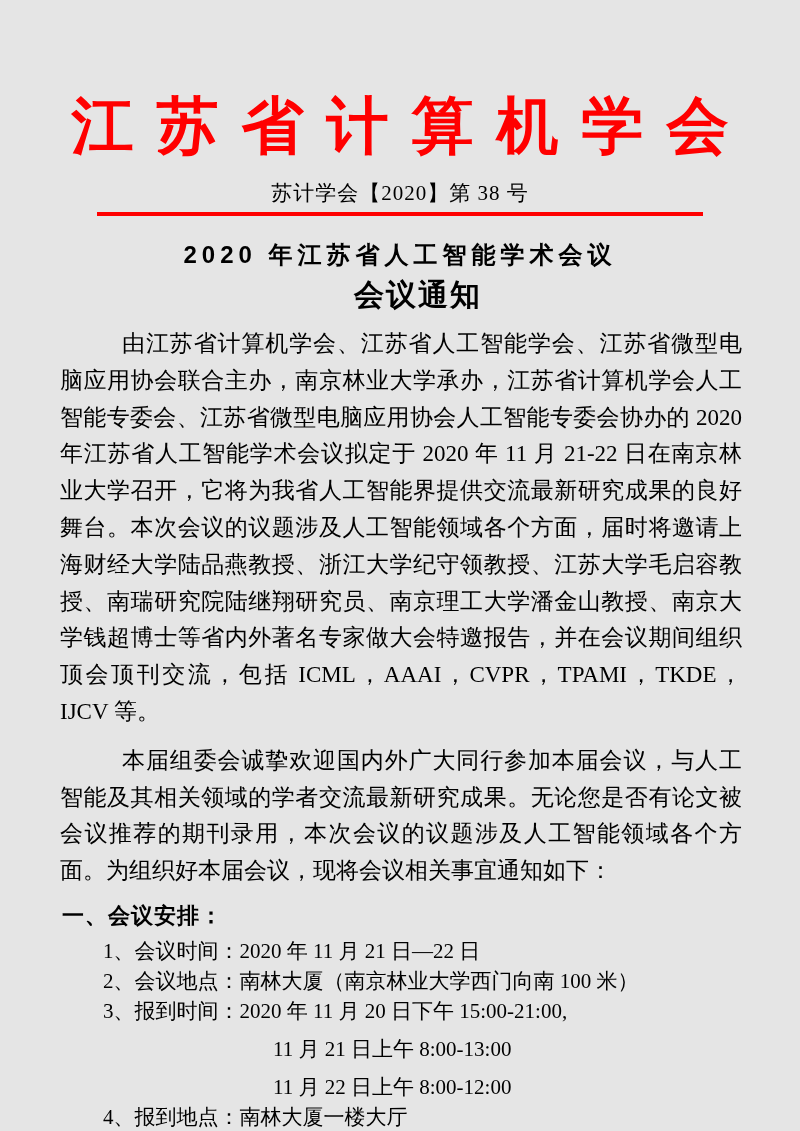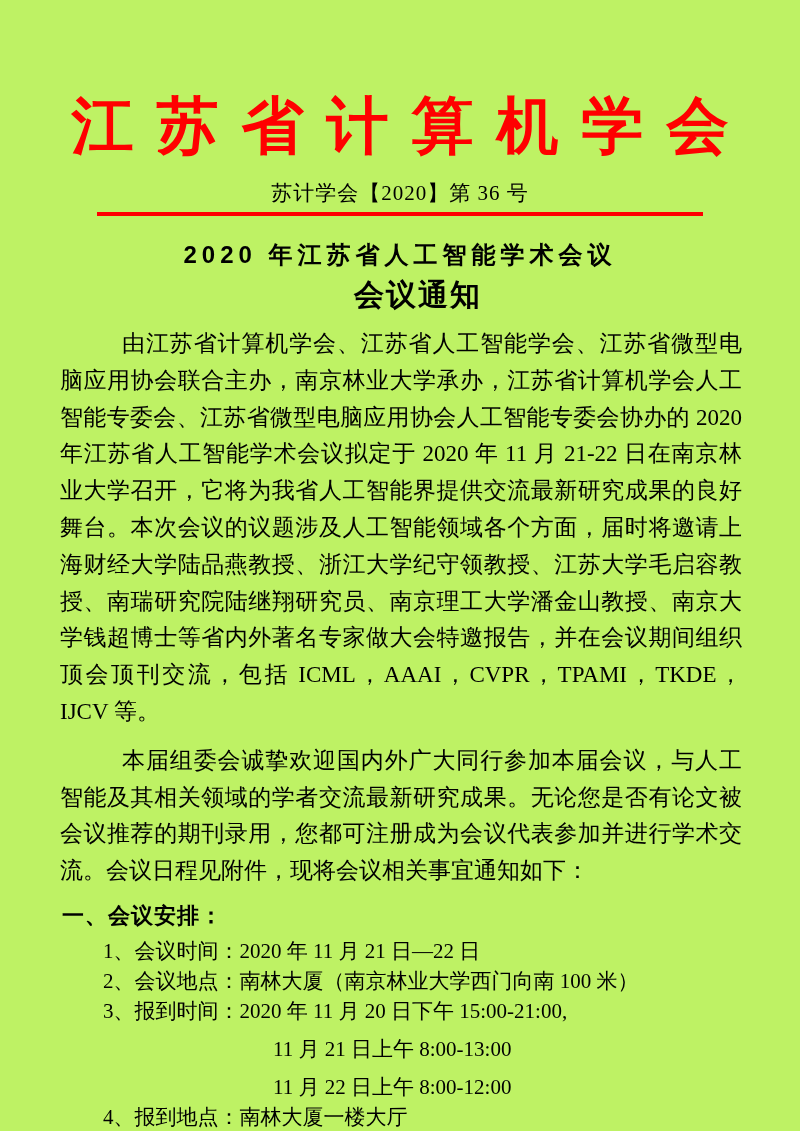--- a/index.html
+++ b/index.html
@@ -4,21 +4,21 @@
 <style>
   html, body {
     margin: 0;
     padding: 0;
     background: #ffffff;
   }
   .page {
     position: relative;
     width: 800px;
     height: 1131px;
-    background: #bef264;
+    background: #e5e5e5;
     overflow: hidden;
     font-family: "Liberation Serif", serif;
     color: #000000;
   }
   
   .org-title {
     margin-top: 92px;
     text-align: center;
     color: var(--accent, #ff0000);
     font-family: "Liberation Serif", serif;
@@ -93,31 +93,31 @@
     margin-top: 8px;
   }
 </style>
 </head>
 <body>
 
 <div class="page">
 
   <div class="org-title">江苏省计算机学会</div>
 
-  <div class="doc-number">苏计学会【2020】第 36 号</div>
+  <div class="doc-number">苏计学会【2020】第 38 号</div>
 
   <div class="red-rule"></div>
 
   <div class="conf-title">2020 年江苏省人工智能学术会议</div>
 
   <div class="notice-title">会议通知</div>
 
   <div class="body-block">
     <p class="para">由江苏省计算机学会、江苏省人工智能学会、江苏省微型电脑应用协会联合主办，南京林业大学承办，江苏省计算机学会人工智能专委会、江苏省微型电脑应用协会人工智能专委会协办的 2020 年江苏省人工智能学术会议拟定于 2020 年 11 月 21-22 日在南京林业大学召开，它将为我省人工智能界提供交流最新研究成果的良好舞台。本次会议的议题涉及人工智能领域各个方面，届时将邀请上海财经大学陆品燕教授、浙江大学纪守领教授、江苏大学毛启容教授、南瑞研究院陆继翔研究员、南京理工大学潘金山教授、南京大学钱超博士等省内外著名专家做大会特邀报告，并在会议期间组织顶会顶刊交流，包括 ICML，AAAI，CVPR，TPAMI，TKDE，IJCV 等。</p>
-    <p class="para">本届组委会诚挚欢迎国内外广大同行参加本届会议，与人工智能及其相关领域的学者交流最新研究成果。无论您是否有论文被会议推荐的期刊录用，您都可注册成为会议代表参加并进行学术交流。会议日程见附件，现将会议相关事宜通知如下：</p>
+    <p class="para">本届组委会诚挚欢迎国内外广大同行参加本届会议，与人工智能及其相关领域的学者交流最新研究成果。无论您是否有论文被会议推荐的期刊录用，本次会议的议题涉及人工智能领域各个方面。为组织好本届会议，现将会议相关事宜通知如下：</p>
   </div>
 
   <div class="sec-heading">一、会议安排：</div>
 
   <div class="schedule-list">
     <div class="schedule-line">1、会议时间：2020 年 11 月 21 日—22 日</div>
     <div class="schedule-line">2、会议地点：南林大厦（南京林业大学西门向南 100 米）</div>
     <div class="schedule-line">3、报到时间：2020 年 11 月 20 日下午 15:00-21:00,</div>
     <div class="schedule-line cont">11 月 21 日上午 8:00-13:00</div>
     <div class="schedule-line cont">11 月 22 日上午 8:00-12:00</div>

